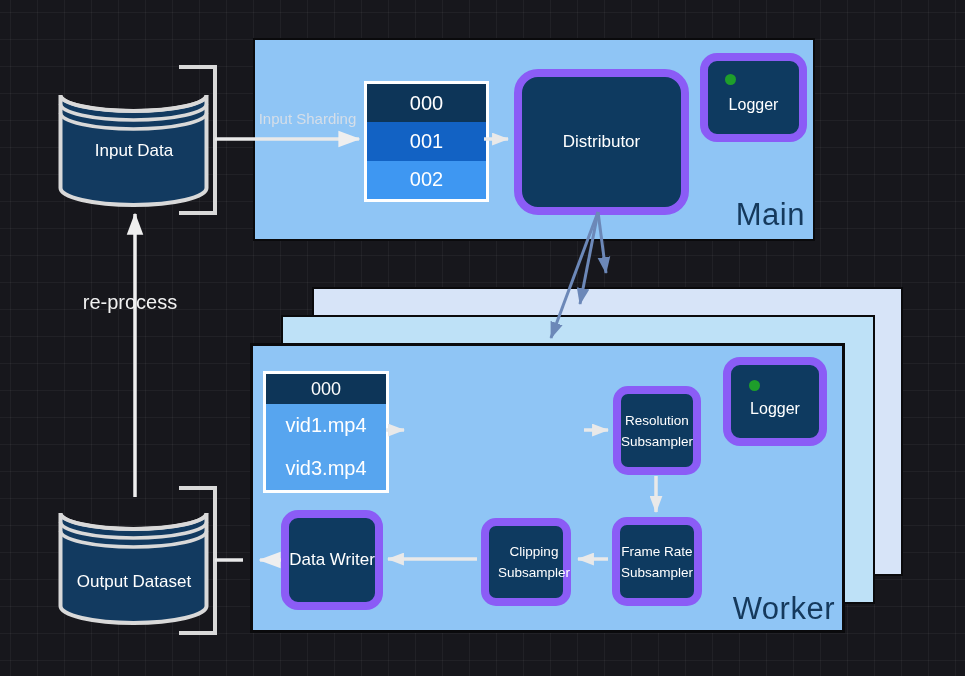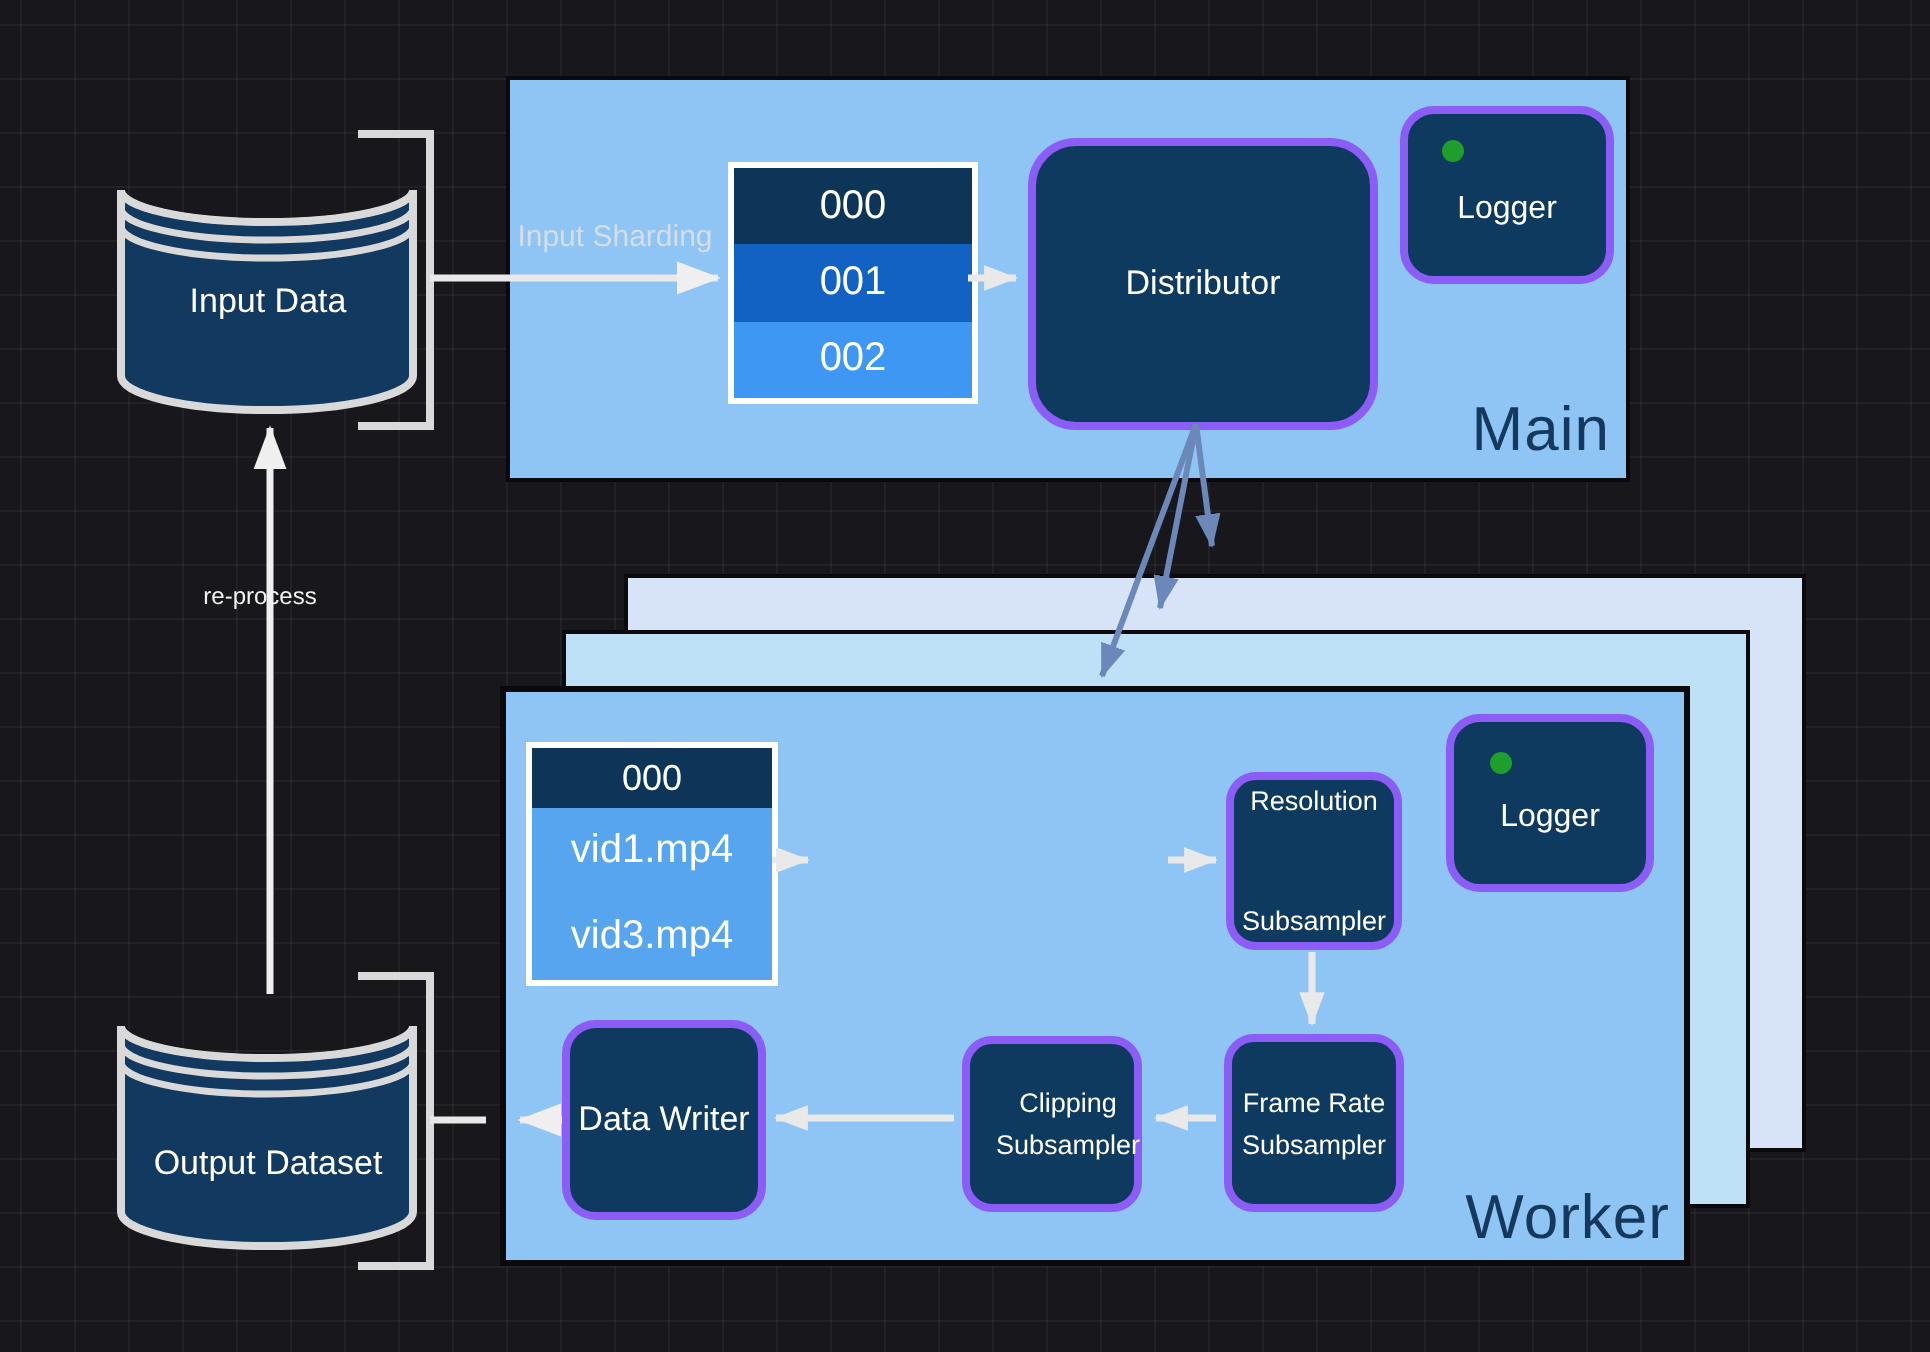--- a/index.html
+++ b/index.html
@@ -25,21 +25,21 @@
   .worker-front       { background:#8FC5F5; border:3px solid #0A0A0C; }
 
   .container-title {
     position:absolute; color:#15395C; font-size:31px; line-height:1;
     letter-spacing:0.5px;
   }
 
   
   .navy-node {
     position:absolute; box-sizing:border-box;
-    background:#0E3A60; border:4px solid #8b5cf6; border-radius:20px;
+    background:#0E3A60; border:8px solid #8b5cf6; border-radius:20px;
     color:#FFFFFF; display:flex; flex-direction:column;
     align-items:center; justify-content:center; text-align:center;
   }
   .navy-node .line { display:block; }
 
   
   .shard-table {
     position:absolute; box-sizing:border-box;
     border:3px solid #FFFFFF; display:flex; flex-direction:column;
   }
@@ -106,21 +106,21 @@
 
 <div class="abs worker-front" style="left:250px; top:343px; width:595px; height:290px;">
 
   <div class="worker-list" style="left:10px; top:25px; width:126px; height:122px;">
     <div class="hdr">000</div>
     <div class="item">vid1.mp4</div>
     <div class="item">vid3.mp4</div>
   </div>
 
 
-  <div class="navy-node" style="left:360px; top:40px; width:88px; height:89px; border-radius:15px; font-size:13.5px; line-height:21px;justify-content:space-between;">
+  <div class="navy-node" style="left:360px; top:40px; width:88px; height:89px; border-radius:15px; font-size:13.5px; line-height:21px;">
     <span class="line">Resolution</span>
     <span class="line">Subsampler</span>
   </div>
 
   <div class="navy-node" style="left:470px; top:11px; width:104px; height:89px; border-radius:17px; font-size:16px;">
     <span class="logger-dot" style="left:18px; top:15px;"></span>
     <span class="line" style="margin-top:14px;">Logger</span>
   </div>
 
   <div class="navy-node" style="left:359px; top:171px; width:90px; height:89px; border-radius:15px; font-size:13.5px; line-height:21px;">
@@ -187,13 +187,13 @@
 </svg>
 
 <div class="float-label cyl-label" style="left:48px; top:140px; width:172px;">
   <div>Input Data</div>
 </div>
 
 <div class="float-label cyl-label" style="left:48px; top:571px; width:172px;">Output Dataset</div>
 
 <div class="float-label lbl-sharding" style="left:250px; top:110px; width:115px;">Input Sharding</div>
 
-<div class="float-label lbl-white" style="left:75px; top:291px; width:110px; font-size:12px;">re-process</div>
+<div class="float-label lbl-white" style="left:75px; top:291px; width:110px; font-size:20px;">re-process</div>
 
 </body></html>

